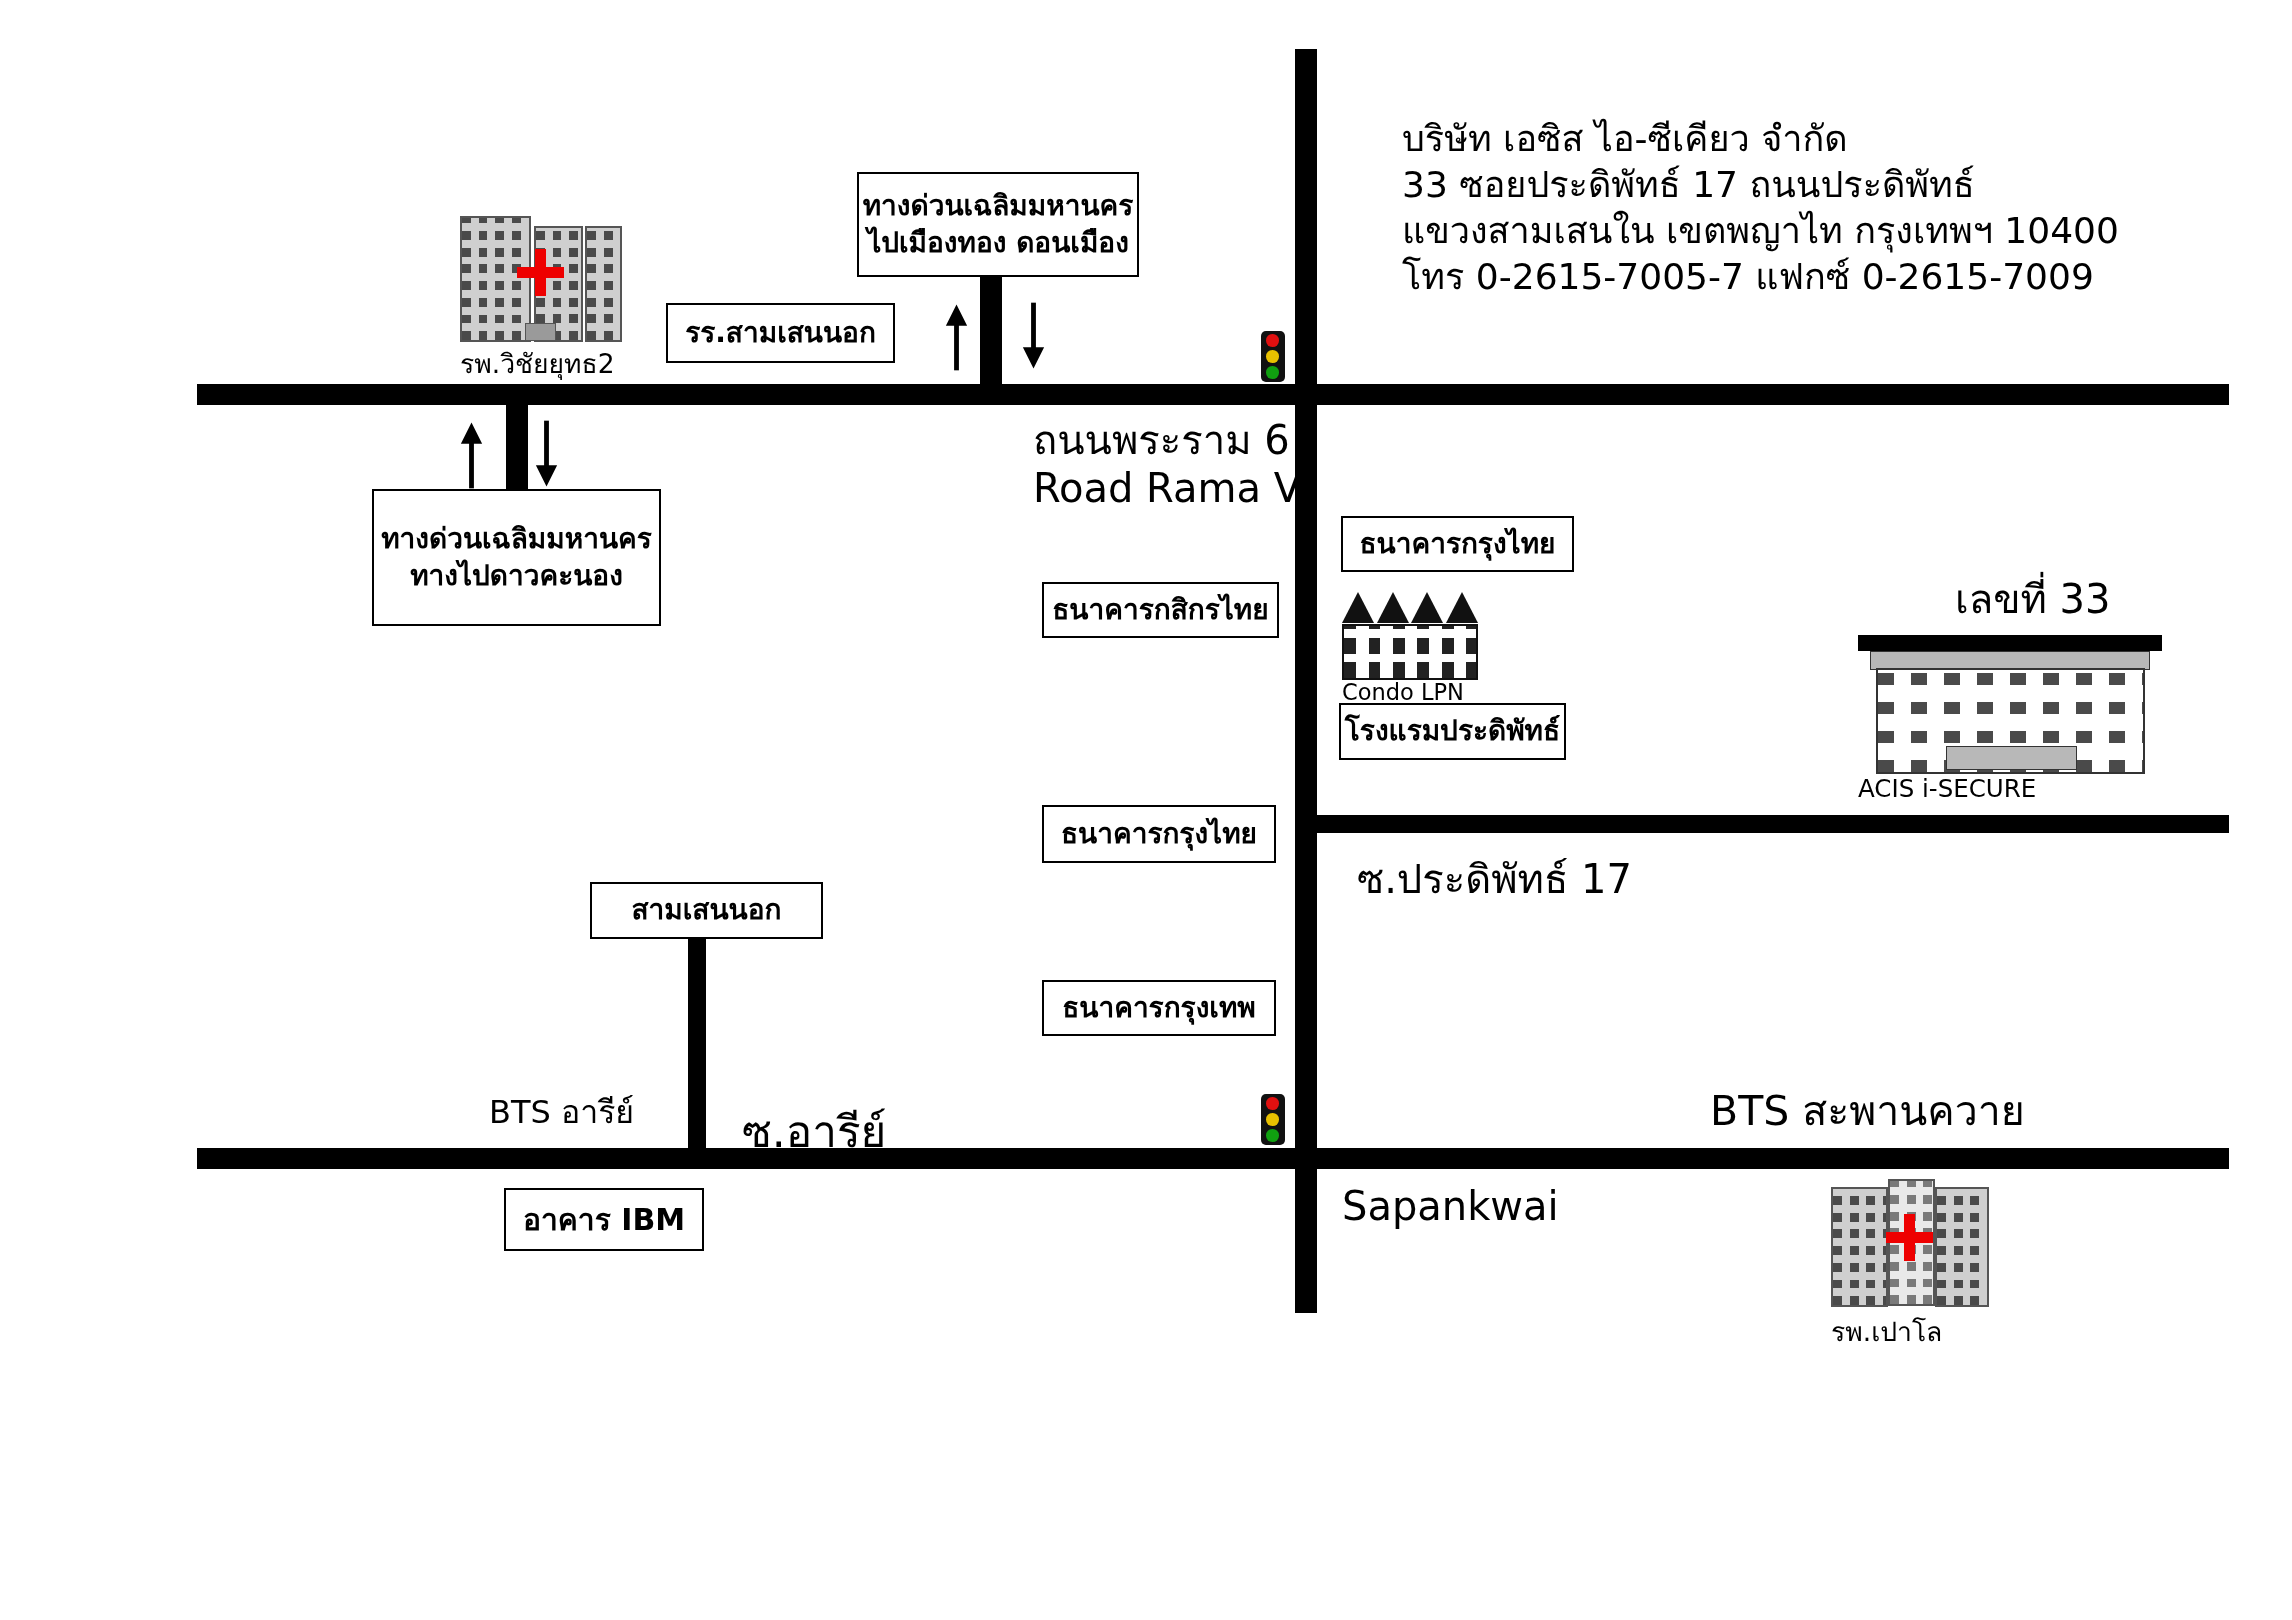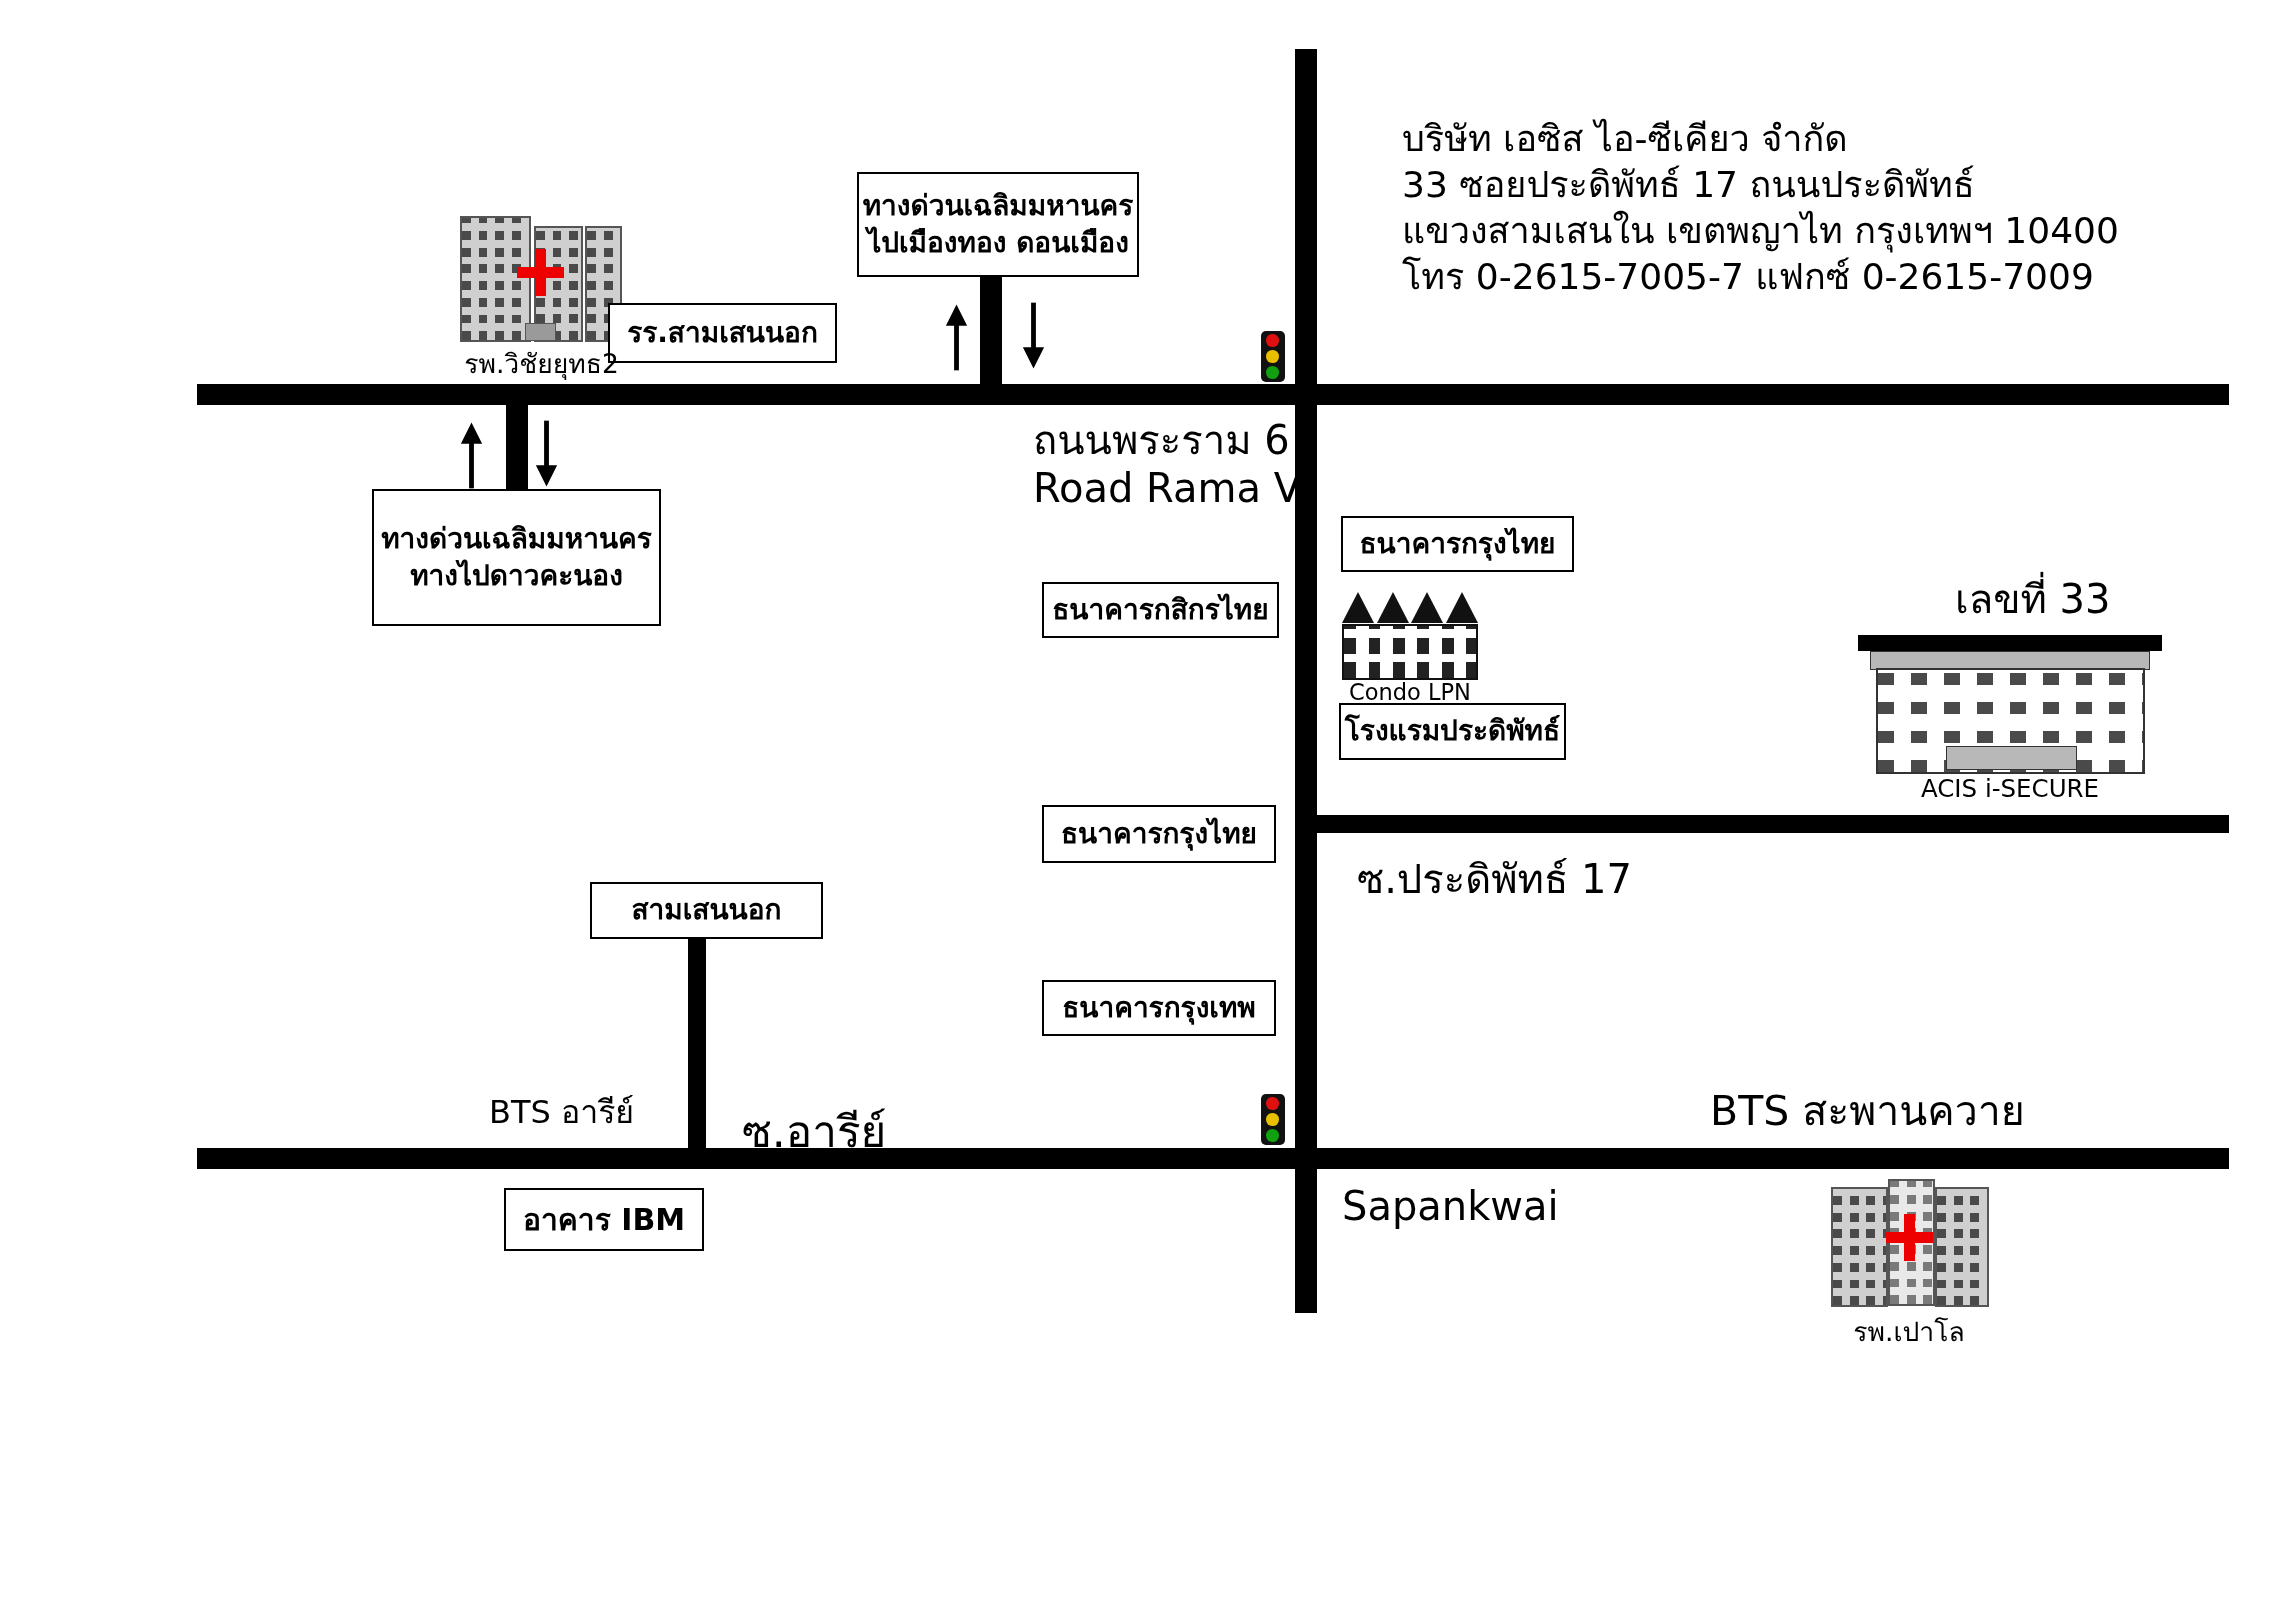--- a/index.html
+++ b/index.html
@@ -3,21 +3,21 @@
 <meta charset="utf-8">
 <style>
   html,body{margin:0;padding:0;background:#fff;}
   .map{position:relative;width:2293px;height:1620px;background:#ffffff;
        font-family:"DejaVu Sans","Liberation Sans",sans-serif;color:#000;overflow:hidden;}
   .road{position:absolute;background:#000;}
   .label-box{position:absolute;background:#fff;border:2px solid #000;
        display:flex;flex-direction:column;align-items:center;justify-content:center;
        text-align:center;font-size:28px;line-height:1.3;font-weight:bold;}
   .txt{position:absolute;white-space:nowrap;}
-  .txt.center{text-align:center;white-space:normal;}
+  .txt.center{text-align:left;white-space:normal;}
   .arrow{position:absolute;}
   .tl{position:absolute;width:23.5px;height:51px;background:#111;border-radius:4.9px;
       display:flex;flex-direction:column;align-items:center;justify-content:space-evenly;}
   .tl .dot{width:12.7px;height:12.7px;border-radius:50%;}
   .dot.r{background:#e01010;} .dot.y{background:#e8c000;} .dot.g{background:#10a010;}
   .bld{position:absolute;}
   .tower{position:absolute;background-color:#cfcfcf;border:2px solid #555;
       background-image:
         repeating-linear-gradient(0deg, transparent 0 8.8px, #cfcfcf 8.8px 16.7px),
         repeating-linear-gradient(90deg, #4a4a4a 0 8.8px, #cfcfcf 8.8px 16.7px);}
@@ -115,21 +115,21 @@
     <div class="tower" style="left:0;top:7.8px;width:53px;height:116px"></div>
     <div class="tower light" style="left:57px;top:0;width:43px;height:123px"></div>
     <div class="tower" style="left:104px;top:7.8px;width:50px;height:116px"></div>
     <div class="cross" style="left:55px;top:35px"></div>
   </div>
 
   <div class="label-box" style="left:857px;top:172px;width:278px;height:101px">
     <span>ทางด่วนเฉลิมมหานคร</span>
     <span>ไปเมืองทอง ดอนเมือง</span>
   </div>
-  <div class="label-box" style="left:608px;top:303px;width:225px;height:56px">
+  <div class="label-box" style="left:666px;top:303px;width:225px;height:56px">
     <span>รร.สามเสนนอก</span>
   </div>
   <div class="label-box" style="left:372px;top:489px;width:285px;height:133px">
     <span>ทางด่วนเฉลิมมหานคร</span>
     <span>ทางไปดาวคะนอง</span>
   </div>
   <div class="label-box" style="left:1341px;top:516px;width:229px;height:52px">
     <span>ธนาคารกรุงไทย</span>
   </div>
   <div class="label-box" style="left:1042px;top:582px;width:233px;height:52px">

